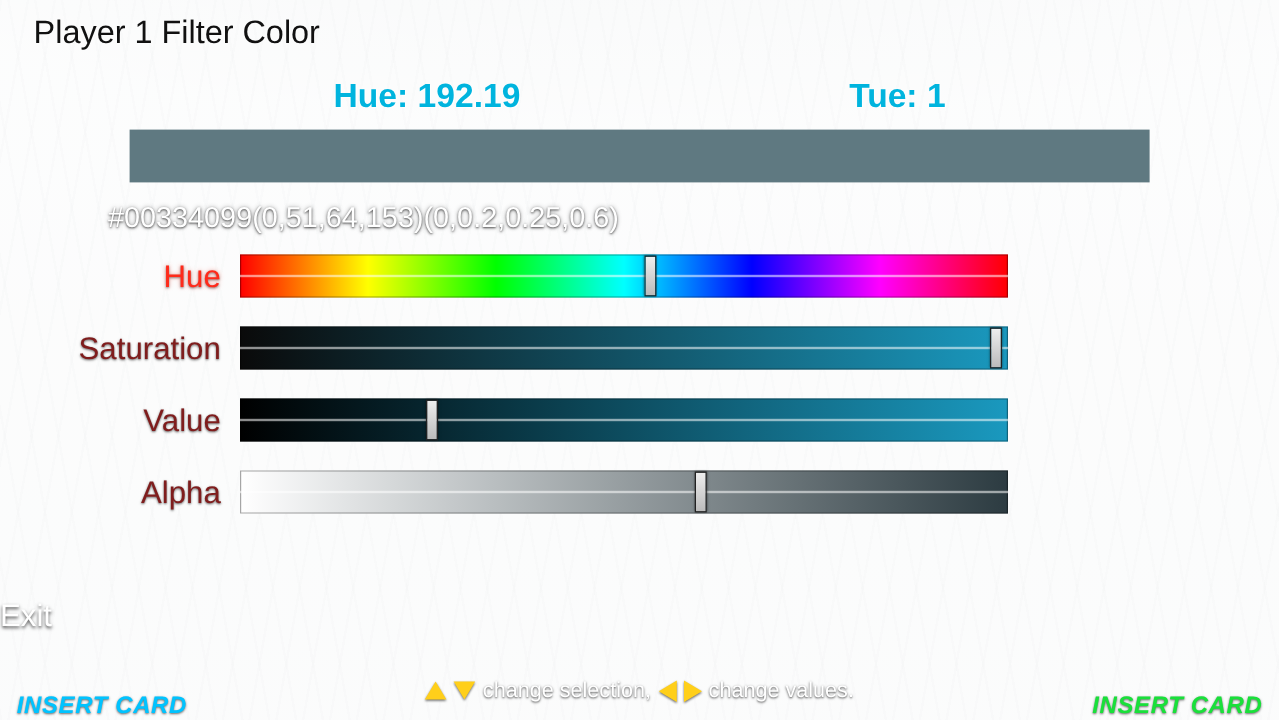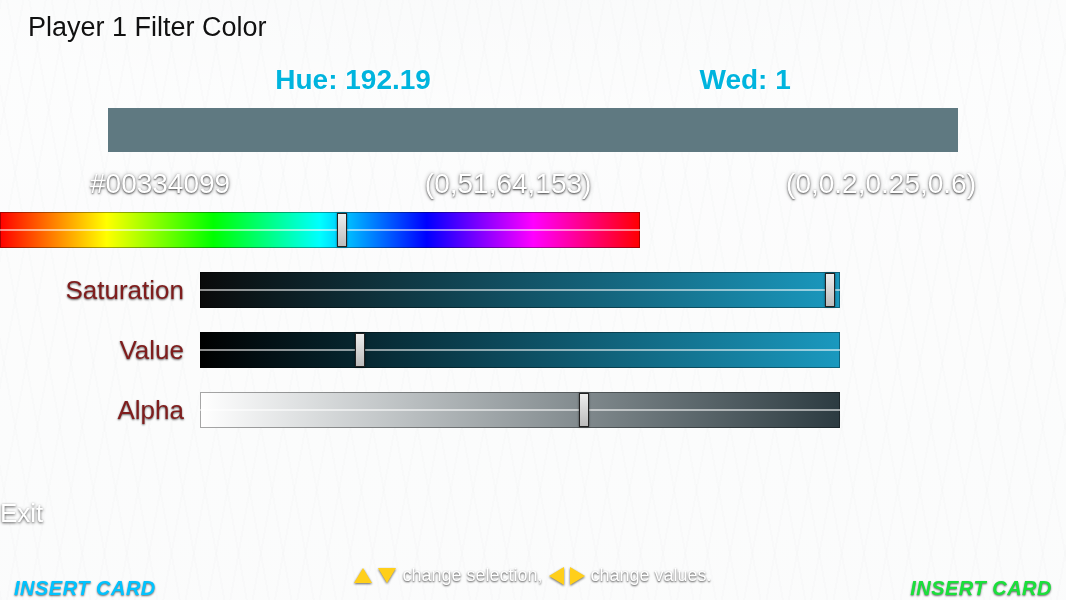--- a/index.html
+++ b/index.html
@@ -40,22 +40,22 @@
   .swatch {
     position: absolute;
     left: 108px; right: 108px; top: 108px;
     height: 44px;
   }
 
   .formats {
     position: absolute;
     left: 90px; right: 90px; top: 168px;
     display: flex;
-    justify-content: space-between;
-    font-size: 28px;
+    justify-content: flex-start;
+    font-size: 24px;
     color: #fff;
     text-shadow: 0 1px 2px rgba(0,0,0,0.7), 0 0 4px rgba(0,0,0,.3);
   }
 
   .sliders {
     position: absolute;
     left: 0; right: 0; top: 200px;
     display: flex;
     flex-direction: column;
   }
@@ -140,36 +140,37 @@
 <body>
 
 <div class="title">Player 1 Filter Color</div>
 
 <div class="summary">
   <span class="hue-s">
     <span>Hue:</span>
     <span>192.19</span>
   </span>
   <span class="sat-s">
-    <span>Wed:</span>
+    <span>Tue:</span>
     <span>1</span>
   </span>
 </div>
 
 <div class="swatch" id="swatch" style="background: rgb(95, 121, 129);"></div>
 
 <div class="formats">
   <span>#00334099</span>
   <span>(0,51,64,153)</span>
   <span>(0,0.2,0.25,0.6)</span>
 </div>
 
 <div class="sliders">
 
   <div class="row selected" id="row-hue">
+    <div class="label">Hue</div>
     <div class="slider hue-bg">
       <div class="mid-line"></div>
       <div class="handle" id="h-hue" style="left: 53.4%;"></div>
     </div>
   </div>
 
   <div class="row" id="row-sat">
     <div class="label">Saturation</div>
     <div class="slider" id="sat-slider" style="background: linear-gradient(90deg, rgb(10, 10, 10), rgb(26, 153, 191));">
       <div class="mid-line"></div>

